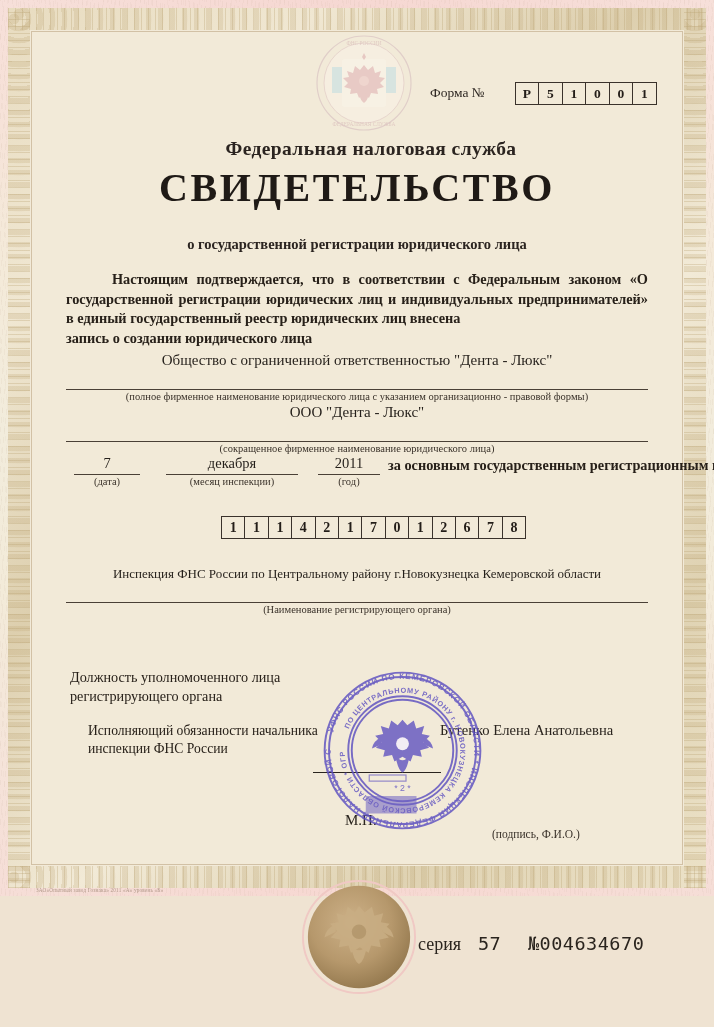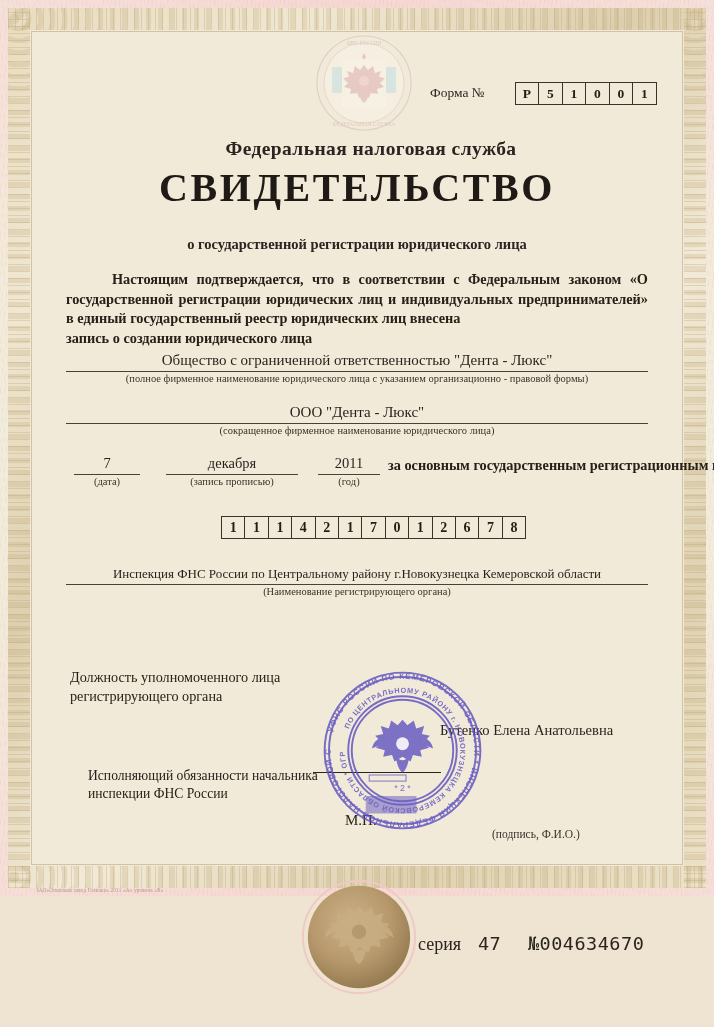--- a/index.html
+++ b/index.html
@@ -96,21 +96,21 @@
     text-align:justify;line-height:19.5px;
     text-indent:46px;
     -webkit-hyphens:none;hyphens:none;
   }
   #body-text .lastline{display:block;text-indent:0;}
 
   
   .field{position:absolute;}
   .field .val{
     text-align:center;font-size:15px;color:#241f1a;
-    padding-bottom:2px;white-space:nowrap;overflow:hidden;
+    padding-bottom:20px;white-space:nowrap;overflow:hidden;
   }
   .field .rule{border-bottom:1.2px solid #4a4036;}
   .field .cap{
     text-align:center;font-size:10.5px;color:#3a322a;padding-top:1px;
     white-space:nowrap;
   }
 
   #field-fullname{left:66px;top:352px;width:582px;}
   #field-shortname{left:66px;top:404px;width:582px;}
   #field-authority{left:66px;top:566px;width:582px;}
@@ -143,21 +143,21 @@
   }
   #ogrn-boxes .cell:last-child{border-right:none;}
 
   
   #official-title{
     position:absolute;left:70px;top:668px;width:280px;
     font-size:14.2px;color:#272019;line-height:19px;
   }
   #official-post{
     position:absolute;left:88px;top:722px;width:270px;
-    font-size:13.6px;color:#272019;line-height:18px;margin-top:45px;
+    font-size:13.6px;color:#272019;line-height:18px;
   }
   #sign-rule{
     position:absolute;left:313px;top:772px;width:128px;
     border-bottom:1.3px solid #2a241e;
   }
   #official-name{
     position:absolute;left:440px;top:722px;
     font-size:14.6px;color:#2a241e;white-space:nowrap;
   }
   #mp-label{
@@ -260,21 +260,21 @@
       <div class="cap">(сокращенное фирменное наименование юридического лица)</div>
     </div>
 
     <div id="date-row">
       <div class="seg" id="seg-day">
         <div class="val">7</div>
         <div class="cap">(дата)</div>
       </div>
       <div class="seg" id="seg-month">
         <div class="val">декабря</div>
-        <div class="cap">(запись прописью)</div>
+        <div class="cap">(месяц инспекции)</div>
       </div>
       <div class="seg" id="seg-year">
         <div class="val">2011</div>
         <div class="cap">(год)</div>
       </div>
       <div id="ogrn-tail">за основным государственным регистрационным номером</div>
     </div>
 
     <div id="ogrn-boxes">
       <span class="cell">1</span>
@@ -350,20 +350,20 @@
         <path d="M0,-36 l7,8 9,-7 3,11 11,-3 -3,11 11,2 -9,9 8,8 -12,3 2,9 -12,-2 -3,9 -11,-7 -11,7 -3,-9 -12,2 2,-9 -12,-3 8,-8 -9,-9 11,-2 -3,-11 11,3 3,-11 9,7z"></path>
         <circle cx="0" cy="-4" r="9" fill="#b3976c"></circle>
         <path d="M-10,12 q10,14 20,0 q-3,20 -10,24 q-7,-4 -10,-24z"></path>
         <path d="M-29,-13 q-12,5 -14,16 q9,-4 14,-7z"></path>
         <path d="M29,-13 q12,5 14,16 q-9,-4 -14,-7z"></path>
       </g>
     </svg>
 
     <div id="series-row">
       <span id="series-word">серия</span>
-      <span id="series-value">47</span>
+      <span id="series-value">57</span>
       <span id="series-no"><span>№</span><span>004634670</span></span>
     </div>
 
     <div id="microprint">ЗАО«Опытный завод Гознака» 2011 «A» уровень «Б»</div>
 
   </div>
 </div>
 
 </body></html>

